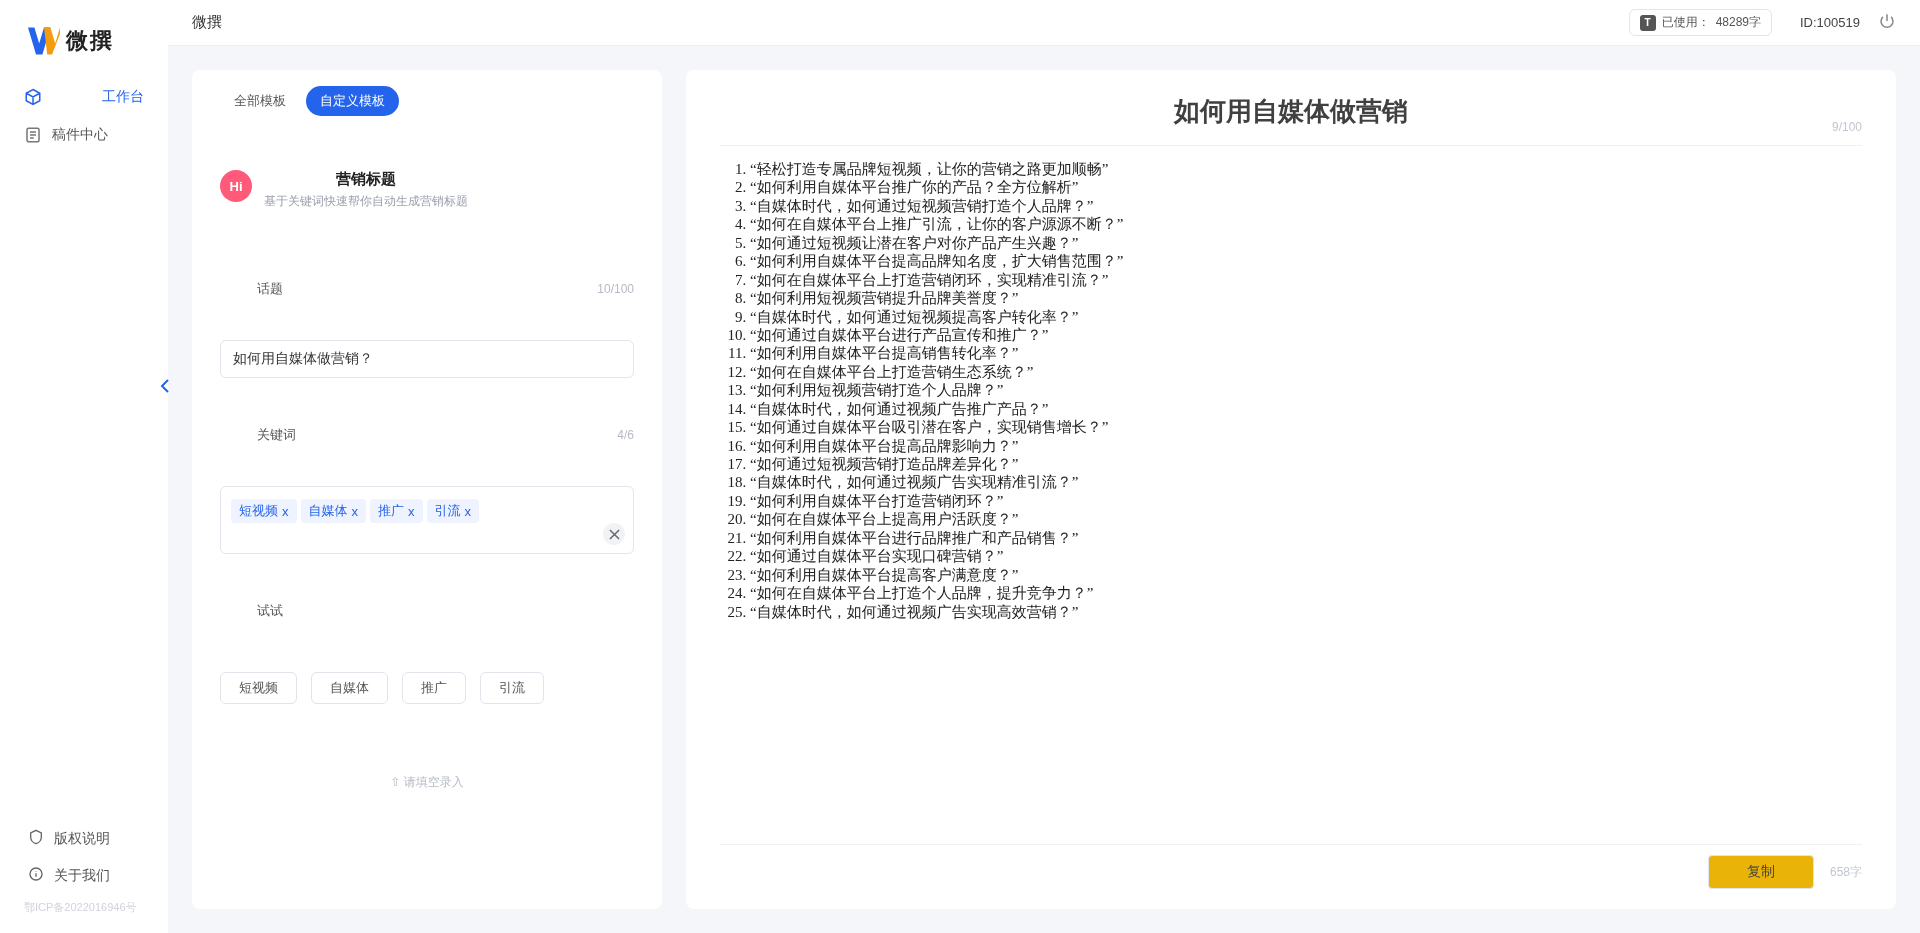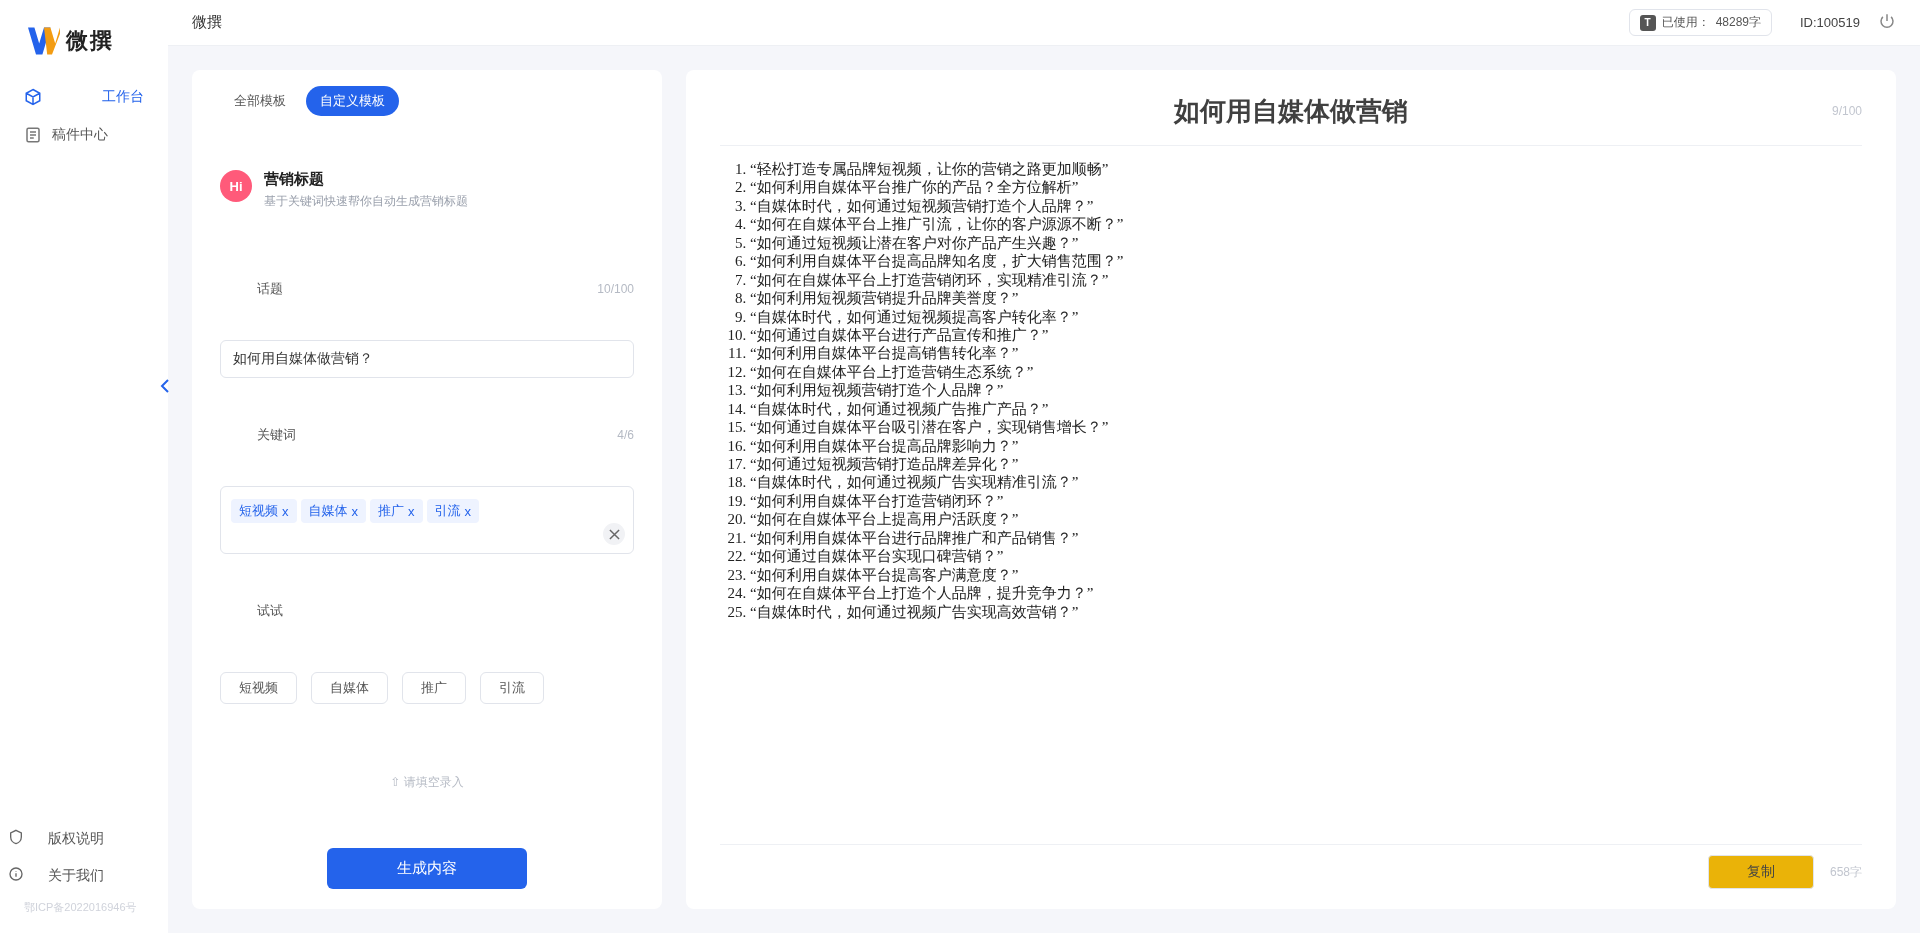--- a/index.html
+++ b/index.html
@@ -7,21 +7,21 @@
 .app { display: flex; height: 100%; }
 .sidebar { width: 168px; background: #fff; display: flex; flex-direction: column; padding-top: 18px; }
 .logo { display: flex; align-items: center; gap: 6px; padding: 8px 28px 22px; }
 .logo-mark { width: 32px; height: 28px; }
 .logo-text { font-size: 22px; font-weight: 700; color: #222; letter-spacing: 2px; }
 .nav { flex: 1; }
 .nav-item { display: flex; align-items: center; gap: 10px; padding: 10px 24px; color: #555; cursor: pointer; }
 .nav-item.active { color: #2463eb; justify-content: space-between; }
 .nav-item .icon { width: 18px; height: 18px; display: inline-flex; align-items: center; justify-content: center; }
 .nav-footer { padding-bottom: 12px; }
-.footer-item { display: flex; align-items: center; gap: 24px; padding: 9px 8px; color: #555; cursor: pointer; }
+.footer-item { display: flex; align-items: center; gap: 10px; padding: 9px 28px; color: #555; cursor: pointer; }
 .icp { font-size: 11px; color: #d0d3db; padding: 6px 24px; }
 .collapse-handle { position: fixed; left: 158px; top: 375px; width: 14px; height: 22px; display:flex; align-items:center; justify-content:center; color:#2463eb; cursor:pointer; }
 
 .main { flex: 1; display: flex; flex-direction: column; }
 .topbar { height: 46px; background: #fff; display: flex; align-items: center; padding: 0 24px; border-bottom: 1px solid #eef0f4; }
 .topbar-title { font-size: 15px; color: #333; flex: 0 0 auto; }
 .topbar-spacer { flex: 1; }
 .usage-chip { display: flex; align-items: center; gap: 6px; border: 1px solid #e1e4eb; border-radius: 6px; padding: 4px 10px; font-size: 12px; color: #555; margin-right: 28px; }
 .usage-chip .t-icon { width: 16px; height: 16px; background:#555; color:#fff; border-radius:3px; display:inline-flex;align-items:center;justify-content:center;font-size:10px;font-weight:700;}
 .user-id { font-size: 13px; color: #444; margin-right: 18px; }
@@ -31,42 +31,42 @@
 .panel { background: #fff; border-radius: 8px; display: flex; flex-direction: column; }
 .panel-left { width: 470px; padding: 16px 28px 20px; gap: 36px; }
 .panel-right { flex: 1; padding: 18px 34px 20px; position: relative; }
 
 .tabs { display: flex; gap: 6px; margin-bottom: 18px; }
 .tab { padding: 6px 14px; border-radius: 16px; font-size: 13px; cursor: pointer; color:#555; }
 .tab.active { background: #2463eb; color: #fff; }
 
 .template-head { display: flex; align-items: flex-start; gap: 12px; margin-bottom: 22px; }
 .template-icon { width: 32px; height: 32px; border-radius: 50%; background: #ff5a7a; color:#fff; display:flex;align-items:center;justify-content:center;font-size:13px;font-weight:700; }
-.template-title { font-size: 15px; font-weight: 600; color:#222; margin-bottom:4px; }
+.template-title { font-size: 15px; font-weight: 600; color:#222; margin-bottom:4px;text-align:center; }
 .template-desc { font-size: 12px; color: #9aa0ac; }
 
 .field-row { display: flex; justify-content: space-between; align-items: baseline; margin-bottom: 6px; margin-top: 12px; margin-left: 37px; }
 .field-label { font-size: 13px; color: #555; }
 .field-count { font-size: 12px; color: #b5bac4; }
 
 .text-input { width: 100%; border: 1px solid #e1e4eb; border-radius: 6px; padding: 10px 12px; font-size: 14px; color:#333; }
 .kw-box { border: 1px solid #e1e4eb; border-radius: 6px; padding: 10px 10px 28px; position: relative; min-height: 60px; }
 .kw-tag { display:inline-flex; align-items:center; background:#eef3ff; color:#2463eb; border-radius:4px; padding:3px 8px; font-size:13px; margin:2px 4px 2px 0; cursor:pointer; }
 .kw-tag .x { margin-left:4px; }
 .kw-clear { position:absolute; right:8px; bottom:8px; width:22px;height:22px;border-radius:50%;background:#f1f2f5;display:flex;align-items:center;justify-content:center;color:#777;cursor:pointer;font-size:13px;}
 
 .suggest-row { display:flex; gap:14px; margin-top:10px; }
 .suggest-btn { border:1px solid #e1e4eb; border-radius:6px; padding:6px 18px; font-size:13px; color:#555; background:#fff; cursor:pointer; }
 
 .fill-hint { text-align:center; color:#b5bac4; font-size:12px; margin-top:34px; display:flex;align-items:center;justify-content:center;gap:4px;}
 
 .gen-btn { margin-top:auto; align-self:center; width:200px; background:#2463eb; color:#fff; border:none; border-radius:6px; padding:11px 0; font-size:15px; cursor:pointer; }
 
 .output-title { text-align:center; font-family: Liberation Sans, sans-serif; font-size:26px; color:#404040; margin:6px 0 8px; }
-.output-count { position:absolute; right:34px; top:34px; font-size:12px; color:#c2c6cf; }
+.output-count { position:absolute; right:34px; top:50px; font-size:12px; color:#c2c6cf; }
 .divider { border:none; border-top:1px solid #eef0f4; margin:8px 0 10px; }
 .output-list { padding-left: 30px; padding-top:4px; font-family: "Songti SC","SimSun",serif; font-size:15px; color:#222; line-height:1.23; }
 .output-list li { margin-bottom:0px; white-space:nowrap; }
 
 .output-footer { margin-top:auto; display:flex; justify-content:flex-end; align-items:center; gap:16px; padding-top:10px; border-top:1px solid #eef0f4; }
 .copy-btn { border:1px solid #e1e4eb; background:#eab308; border-radius:4px; padding:7px 38px; font-size:14px; color:#444; cursor:pointer; }
 .char-count { font-size:12px; color:#c2c6cf; }
 </style>
 </head>
 <body>
@@ -183,21 +183,20 @@
         </div>
         <div class="suggest-row" id="suggest-row">
             <button class="suggest-btn">短视频</button>
             <button class="suggest-btn">自媒体</button>
             <button class="suggest-btn">推广</button>
             <button class="suggest-btn">引流</button>
           </div>
 
         <div class="fill-hint">⇧ 请填空录入</div>
 
-        <button class="gen-btn">生成内容</button>
       </section>
 
       <section class="panel panel-right">
         <h2 class="output-title">如何用自媒体做营销</h2>
         <span class="output-count">9/100</span>
         <hr class="divider">
         <ol class="output-list" id="output-list">
             <li>“轻松打造专属品牌短视频，让你的营销之路更加顺畅”</li>
             <li>“如何利用自媒体平台推广你的产品？全方位解析”</li>
             <li>“自媒体时代，如何通过短视频营销打造个人品牌？”</li>

